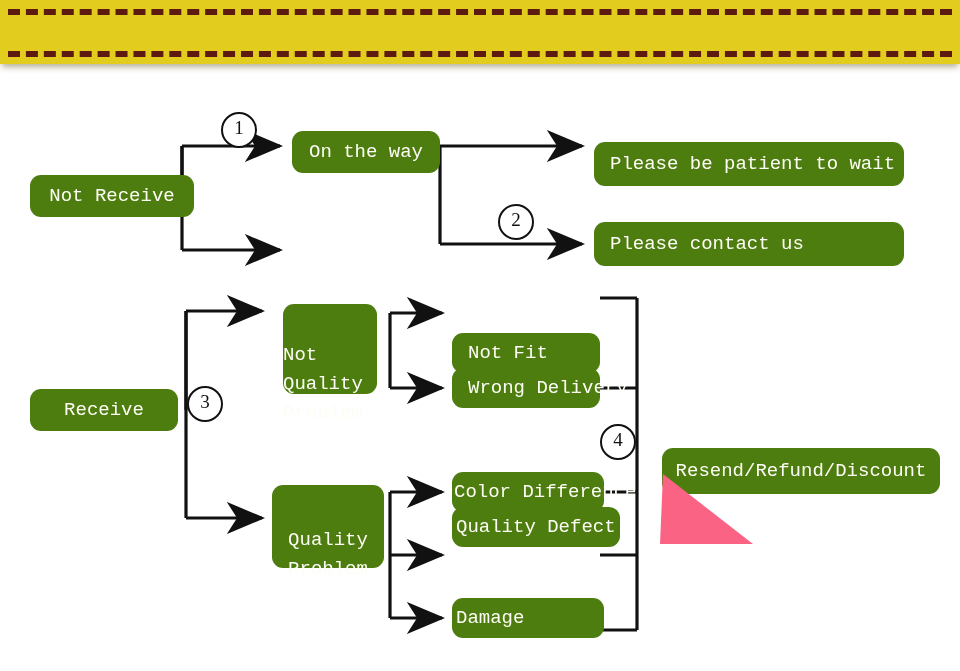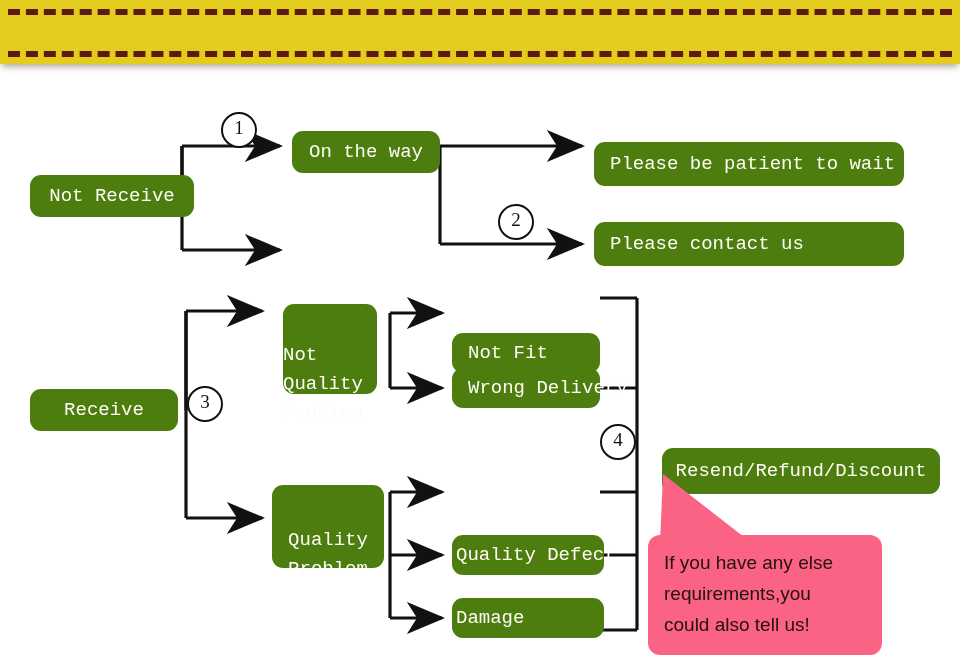--- a/index.html
+++ b/index.html
@@ -202,22 +202,25 @@
   </div>
 
   <div class="node lead" style="left:452px; top:293px; width:148px; height:40px;margin-top:40px;">
     <span>Not Fit</span>
   </div>
 
   <div class="node lead" style="left:452px; top:368px; width:148px; height:40px; ">
     <span>Wrong Delivery</span>
   </div>
 
-
-  <div class="node lead" style="left:452px; top:535px; width:152px; height:40px; padding-left:4px;">
+  <div class="node lead" style="left:452px; top:472px; width:152px; height:40px; padding-left:2px;">
+    <span>Color Difference</span>
+  </div>
+
+  <div class="node lead" style="left:452px; top:507px; width:168px; height:40px; padding-left:4px;">
     <span>Quality Defect</span>
   </div>
 
   <div class="node lead" style="left:452px; top:598px; width:152px; height:40px; padding-left:4px;">
     <span>Damage</span>
   </div>
 
   <div class="node center" style="left:662px; top:448px; width:278px; height:46px;">
     <span>Resend/Refund/Discount</span>
   </div>
@@ -231,19 +234,14 @@
   <div class="marker" style="left:187px; top:386px;">
     <span>3</span>
   </div>
   <div class="marker" style="left:600px; top:424px;">
     <span>4</span>
   </div>
 
   <svg id="callout-tail" viewBox="0 0 120 80" width="120" height="80">
     <path d="M15,4 L105,74 L12,74 Z" fill="#fb6384"></path>
   </svg>
-  <div id="callout">
-    <div id="callout-text">If you have any else
-requirements,you
-could also tell us!</div>
-  </div>
 
 </div>
 
 </body></html>

